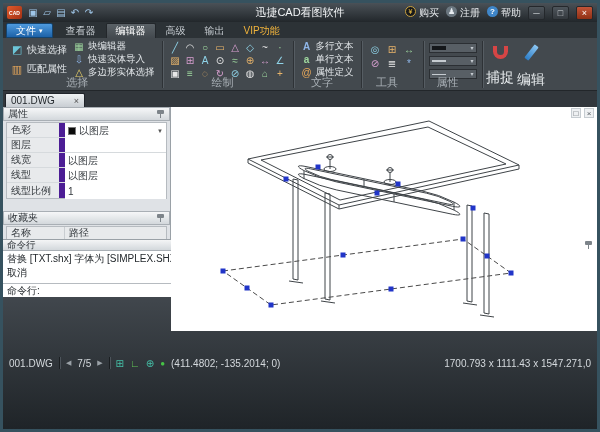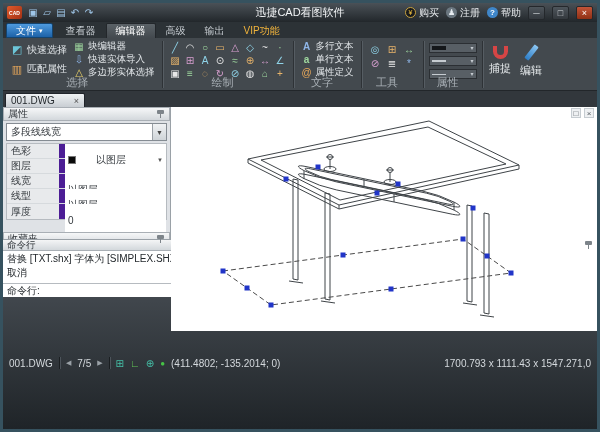--- a/index.html
+++ b/index.html
@@ -6,21 +6,21 @@
   html,body{width:600px;height:432px}
   body{font-family:"Liberation Sans","DejaVu Sans",sans-serif;font-size:11px;color:#e8eaec;background:#20262a;overflow:hidden;position:relative}
   .window{position:absolute;inset:0;border:3px solid #36525f;background:#43494e;display:flex;flex-direction:column}
 
   
   .titlebar{height:19px;background:linear-gradient(#4a5157,#22272b);display:flex;align-items:center;padding:0 4px;position:relative;flex:0 0 auto}
   .logo{width:15px;height:13px;background:linear-gradient(135deg,#e05a2b,#a33114);border-radius:2px;font-size:5px;font-weight:bold;color:#fff;display:flex;align-items:center;justify-content:center;margin-right:4px}
   .qicon{width:14px;height:14px;display:inline-flex;align-items:center;justify-content:center;font-size:10px;color:#9fc6e8}
   .win-title{position:absolute;left:0;right:0;text-align:center;font-size:11px;color:#f2f4f6;pointer-events:none}
   .tb-right{margin-left:auto;display:flex;align-items:center;gap:7px;z-index:1}
-  .tb-act{display:flex;align-items:center;gap:3px;font-size:10px;color:#e6e9ec}
+  .tb-act{display:flex;gap:3px;font-size:10px;color:#e6e9ec}
   .coin{width:11px;height:11px;border-radius:50%;background:#17191c;border:1px solid #c9a23f;color:#f0c040;font-size:7px;display:inline-flex;align-items:center;justify-content:center}
   .pers{width:11px;height:11px;border-radius:50%;background:#6b7780;color:#e8edf2;font-size:8px;display:inline-flex;align-items:center;justify-content:center}
   .helpc{width:11px;height:11px;border-radius:50%;background:#3f86c9;color:#fff;font-size:8px;font-weight:bold;display:inline-flex;align-items:center;justify-content:center}
   .wbtn{width:17px;height:14px;display:inline-flex;align-items:center;justify-content:center;font-size:9px;color:#cfd4d8;background:linear-gradient(#4e555b,#33383d);border:1px solid #24282c;border-radius:2px}
   .wbtn.close{background:linear-gradient(#c25438,#8f3015);color:#fff}
 
   
   .menubar{height:16px;background:#2c3236;display:flex;align-items:flex-end;padding:0 3px;gap:1px;flex:0 0 auto}
   .file-btn{height:15px;display:flex;align-items:center;gap:3px;padding:0 9px;background:linear-gradient(#4e9ade,#1d62a8);border:1px solid #14446f;border-radius:2px 2px 0 0;font-size:10px;color:#fff;margin-right:3px}
   .file-btn .car{font-size:7px}
@@ -47,21 +47,21 @@
   .draw-grid .dic:nth-child(5n+2){color:#e8e8e8}
   .draw-grid .dic:nth-child(5n+3){color:#9fd89f}
   .draw-grid .dic:nth-child(5n+4){color:#e8b46a}
   .draw-grid .dic:nth-child(5n){color:#d89fd0}
   .tools-grid{display:grid;grid-template-columns:repeat(3,17px);grid-auto-rows:14px;margin-top:2px}
   .mini-stack{display:flex;flex-direction:column;gap:3px;margin-top:3px}
   .mini-combo{width:48px;height:10px;background:#585f65;border:1px solid #2b2f33;display:flex;align-items:center;padding:0 2px;gap:2px}
   .chip{width:14px;height:4px;background:#14171a}
   .mc-arrow{margin-left:auto;font-size:6px;color:#c6ccd1;line-height:1}
   .bigbtn{width:31px;display:flex;flex-direction:column;align-items:center;padding-top:2px}
-  .blabel{font-size:11px;color:#e6eaec;margin-top:2px}
+  .blabel{font-size:14px;color:#e6eaec;margin-top:10px}
   .magnet-icon{width:15px;height:13px;border:4px solid #d64545;border-top:none;border-radius:0 0 9px 9px;margin-top:5px}
   .pencil-icon{width:5px;height:17px;background:linear-gradient(#8cc6f2,#2b7cc6);transform:rotate(38deg);border-radius:1px;margin-top:3px}
 
   
   .doctabs{height:16px;background:#32373c;display:flex;align-items:flex-end;padding:0 2px;flex:0 0 auto}
   .doctab{height:14px;width:80px;background:linear-gradient(#eef1f3,#c9ced3);border:1px solid #20242a;border-bottom:none;border-radius:2px 2px 0 0;display:flex;align-items:center;padding:0 5px;color:#23282c;font-size:10px}
   .tabclose{margin-left:auto;font-size:9px;color:#555}
 
   
   .main{flex:1;display:flex;min-height:0}
@@ -69,21 +69,21 @@
   .phead{height:14px;background:linear-gradient(#f6f7f8,#d3d8dc);border:1px solid #a9afb5;display:flex;align-items:center;padding:0 4px;font-size:10px;flex:0 0 auto}
   .pin{position:relative;width:9px;height:9px;margin-left:auto}
   .pin::before{content:"";position:absolute;left:1px;top:0;width:7px;height:4px;background:#7d848a;border-radius:1px}
   .pin::after{content:"";position:absolute;left:4px;top:4px;width:1px;height:4px;background:#7d848a}
   .combo{height:18px;margin:2px 3px 1px;background:#fff;border:1px solid #858c93;display:flex;align-items:center;font-size:10px;padding-left:4px;flex:0 0 auto}
   .drop{margin-left:auto;width:14px;height:100%;background:linear-gradient(#f0f2f4,#cfd4d8);border-left:1px solid #9aa0a6;display:flex;align-items:center;justify-content:center;font-size:7px;color:#444}
   .pgrid{margin:1px 3px 0;border:1px solid #b6bbc0;background:#fff;flex:0 0 auto}
   .prow{display:flex;height:15px;border-bottom:1px solid #d6dadd;font-size:10px}
   .prow:last-child{border-bottom:none}
   .plabel{width:58px;background:#e8eaec;border-right:6px solid #4c1d95;display:flex;align-items:center;padding-left:4px;flex:0 0 auto}
-  .pvalue{flex:1;display:flex;align-items:center;padding:16px 3px;gap:20px;background:#fff}
+  .pvalue{flex:1;display:flex;align-items:center;padding:8px 3px;gap:3px;background:#fff}
   .swatch{width:8px;height:8px;background:#0a0a0a;border:1px solid #777}
   .pv-arrow{margin-left:auto;font-size:6px;color:#555}
   .pfill{flex:0 0 12px}
   .fav-cols{height:14px;display:flex;background:#e8eaec;border:1px solid #b6bbc0;margin:1px 3px 0;font-size:10px;flex:0 0 auto}
   .fav-cols .fc{display:flex;align-items:center;padding-left:4px}
   .fav-cols .fc:first-child{width:58px;border-right:1px solid #c9cdd1}
   .fav-list{flex:1;background:#fff;border:1px solid #b6bbc0;border-top:none;margin:0 3px 3px}
 
   .canvas{flex:1;display:flex;flex-direction:column;min-width:0}
   .draw-area{flex:1;background:#fff;position:relative}
@@ -286,24 +286,20 @@
     </div>
   </div>
 
   <div class="main">
 
     <div class="lpanel">
       <div class="phead">
         <span>属性</span>
         <span class="pin"></span>
       </div>
-      <div class="combo">
-        <span>多段线线宽</span>
-        <span class="drop">▼</span>
-      </div>
       <div class="pgrid">
         <div class="prow">
           <span class="plabel">色彩</span>
           <span class="pvalue">
             <span class="swatch"></span>
             <span>以图层</span>
             <span class="pv-arrow">▼</span>
           </span>
         </div>
         <div class="prow">
@@ -315,23 +311,23 @@
               <span>以图层</span>
             </span>
         </div>
         <div class="prow">
           <span class="plabel">线型</span>
           <span class="pvalue">
               <span>以图层</span>
             </span>
         </div>
         <div class="prow">
-          <span class="plabel">厚度</span>
+          <span class="plabel">线型比例</span>
           <span class="pvalue">
-              <span>0</span>
+              <span>1</span>
             </span>
         </div>
       </div>
       <div class="pfill"></div>
       <div class="phead">
         <span>收藏夹</span>
         <span class="pin"></span>
       </div>
       <div class="fav-cols">
         <span class="fc">名称</span>

